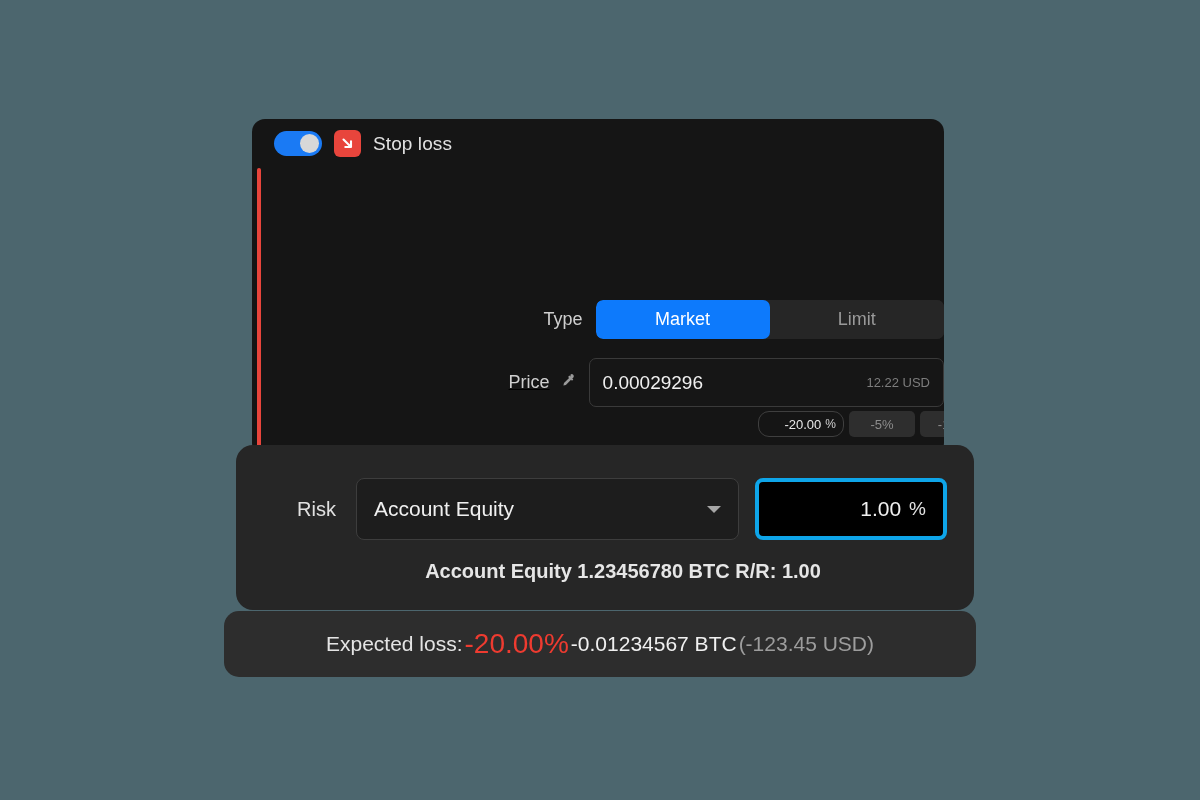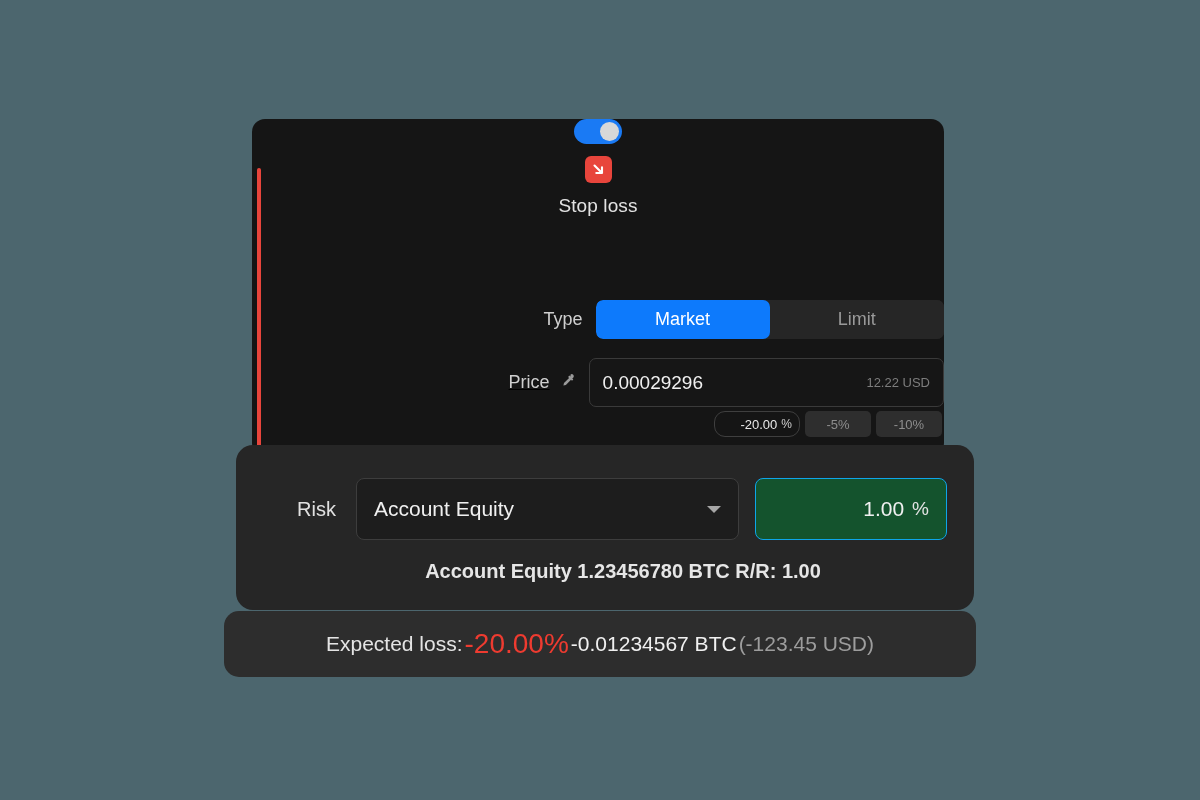--- a/index.html
+++ b/index.html
@@ -45,22 +45,22 @@
   }
 
   
   .sl-header {
     position: absolute;
     left: 0; top: 0;
     width: 100%;
     height: 49px;
     display: flex;
     align-items: center;
+    padding-left: 22px;
     gap: 12px;
-    flex-direction: column;
   }
 
   .toggle {
     width: 48px;
     height: 25px;
     border-radius: 13px;
     background: #1a7af4;
     position: relative;
     flex: none;
     cursor: pointer;
@@ -184,20 +184,21 @@
     width: 86px;
     height: 26px;
     background: #151515;
     border: 1px solid #3f3f3f;
     border-radius: 11px;
     display: flex;
     align-items: center;
     justify-content: flex-end;
     padding-right: 7px;
     gap: 4px;
+    margin-left: 44px;
   }
   .chip-input .cv { color: #e8e8e8; font-size: 13px; }
   .chip-input .cu { color: #d0d0d0; font-size: 12px; }
 
   .chip {
     width: 66px;
     height: 26px;
     background: #2e2e2e;
     border-radius: 5px;
     display: flex;
@@ -275,22 +276,22 @@
   }
   .risk-select .sv {
     flex: 1;
     color: #f0f0f0;
     font-size: 21px;
   }
   .risk-pct {
     margin-left: 16px;
     width: 192px;
     height: 62px;
-    background: #14532d;
-    border: 1px solid #0ea5e9;
+    background: #000000;
+    border: 4px solid #0ea5e9;
     border-radius: 8px;
     display: flex;
     align-items: center;
     justify-content: flex-end;
     padding-right: 17px;
     gap: 8px;
   }
   .risk-pct .pv { color: #f0f0f0; font-size: 21px; }
   .risk-pct .pu { color: #e2e2e2; font-size: 19px; }
 

